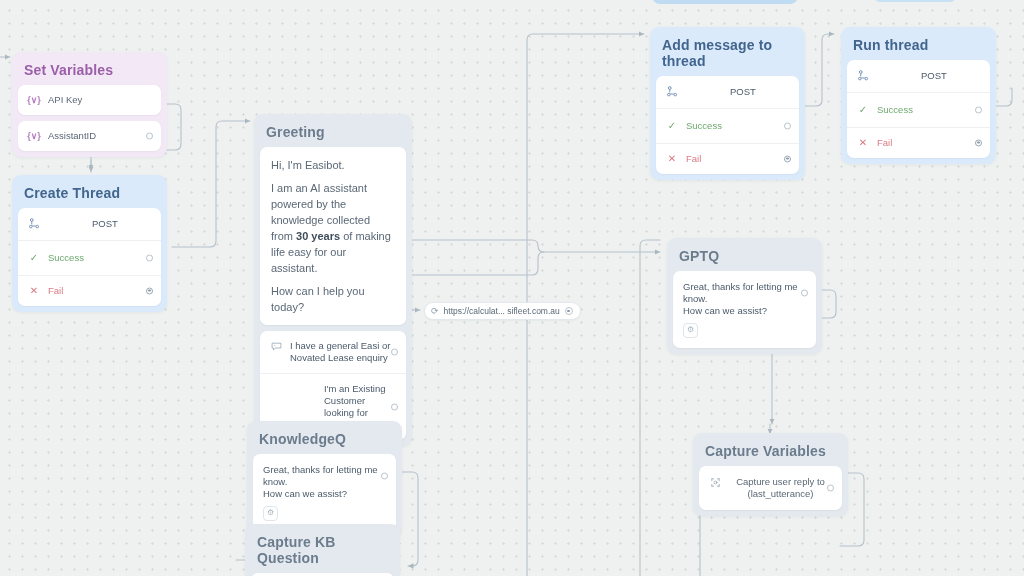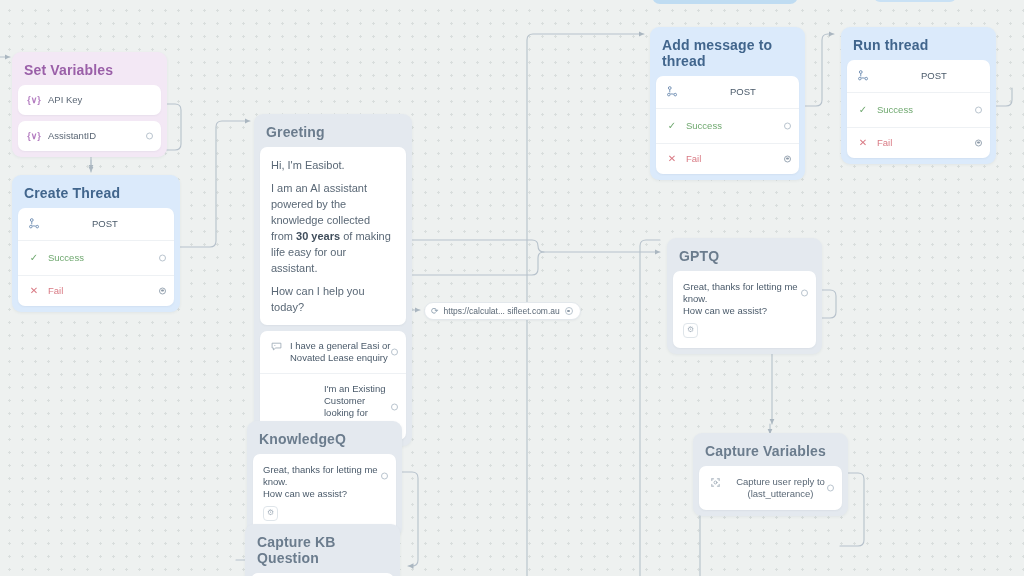--- a/index.html
+++ b/index.html
@@ -198,21 +198,21 @@
     </div>
     <div class="card">
       <div class="row vrow">
         <span class="ic vbrace">{∨}</span>
         <span class="txt">AssistantID</span>
         <span class="port"></span>
       </div>
     </div>
   </div>
 
-  <div class="node blue" style="left:12px; top:175px; width:168px;">
+  <div class="node blue" style="left:12px; top:175px; width:155px;">
     <div class="hdr">Create Thread</div>
     <div class="card">
       <div class="row post" style="padding:10px;">
         <span class="ic">
           <svg width="11" height="11" viewBox="0 0 12 12">
               <circle cx="3" cy="2.2" r="1.5" fill="none" stroke="#6b8bb0" stroke-width="1"></circle>
               <circle cx="2" cy="9.4" r="1.4" fill="none" stroke="#6b8bb0" stroke-width="1"></circle>
               <circle cx="9" cy="9.4" r="1.4" fill="none" stroke="#6b8bb0" stroke-width="1"></circle>
               <path d="M3,3.8 L3,7 M3.6,8.6 L7.4,8.8" stroke="#6b8bb0" stroke-width="1" fill="none"></path>
             </svg>

